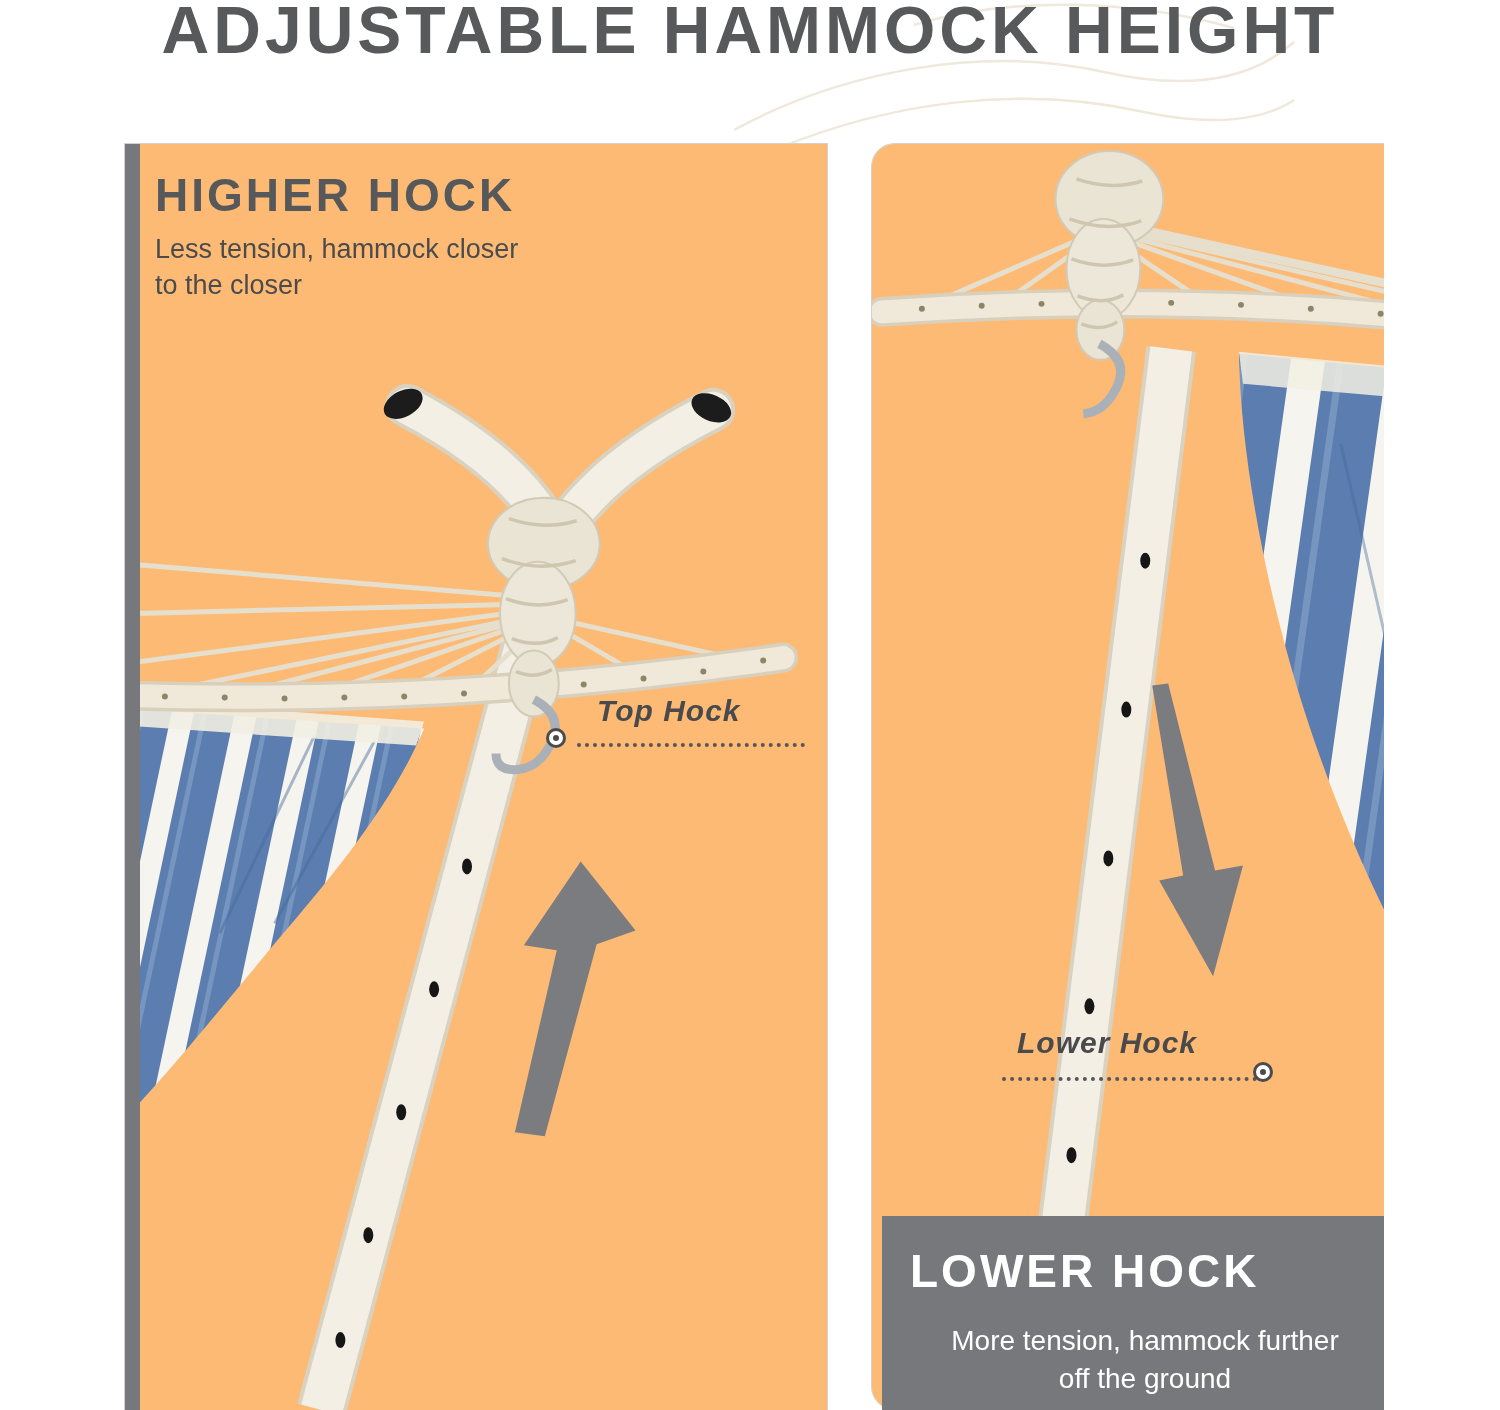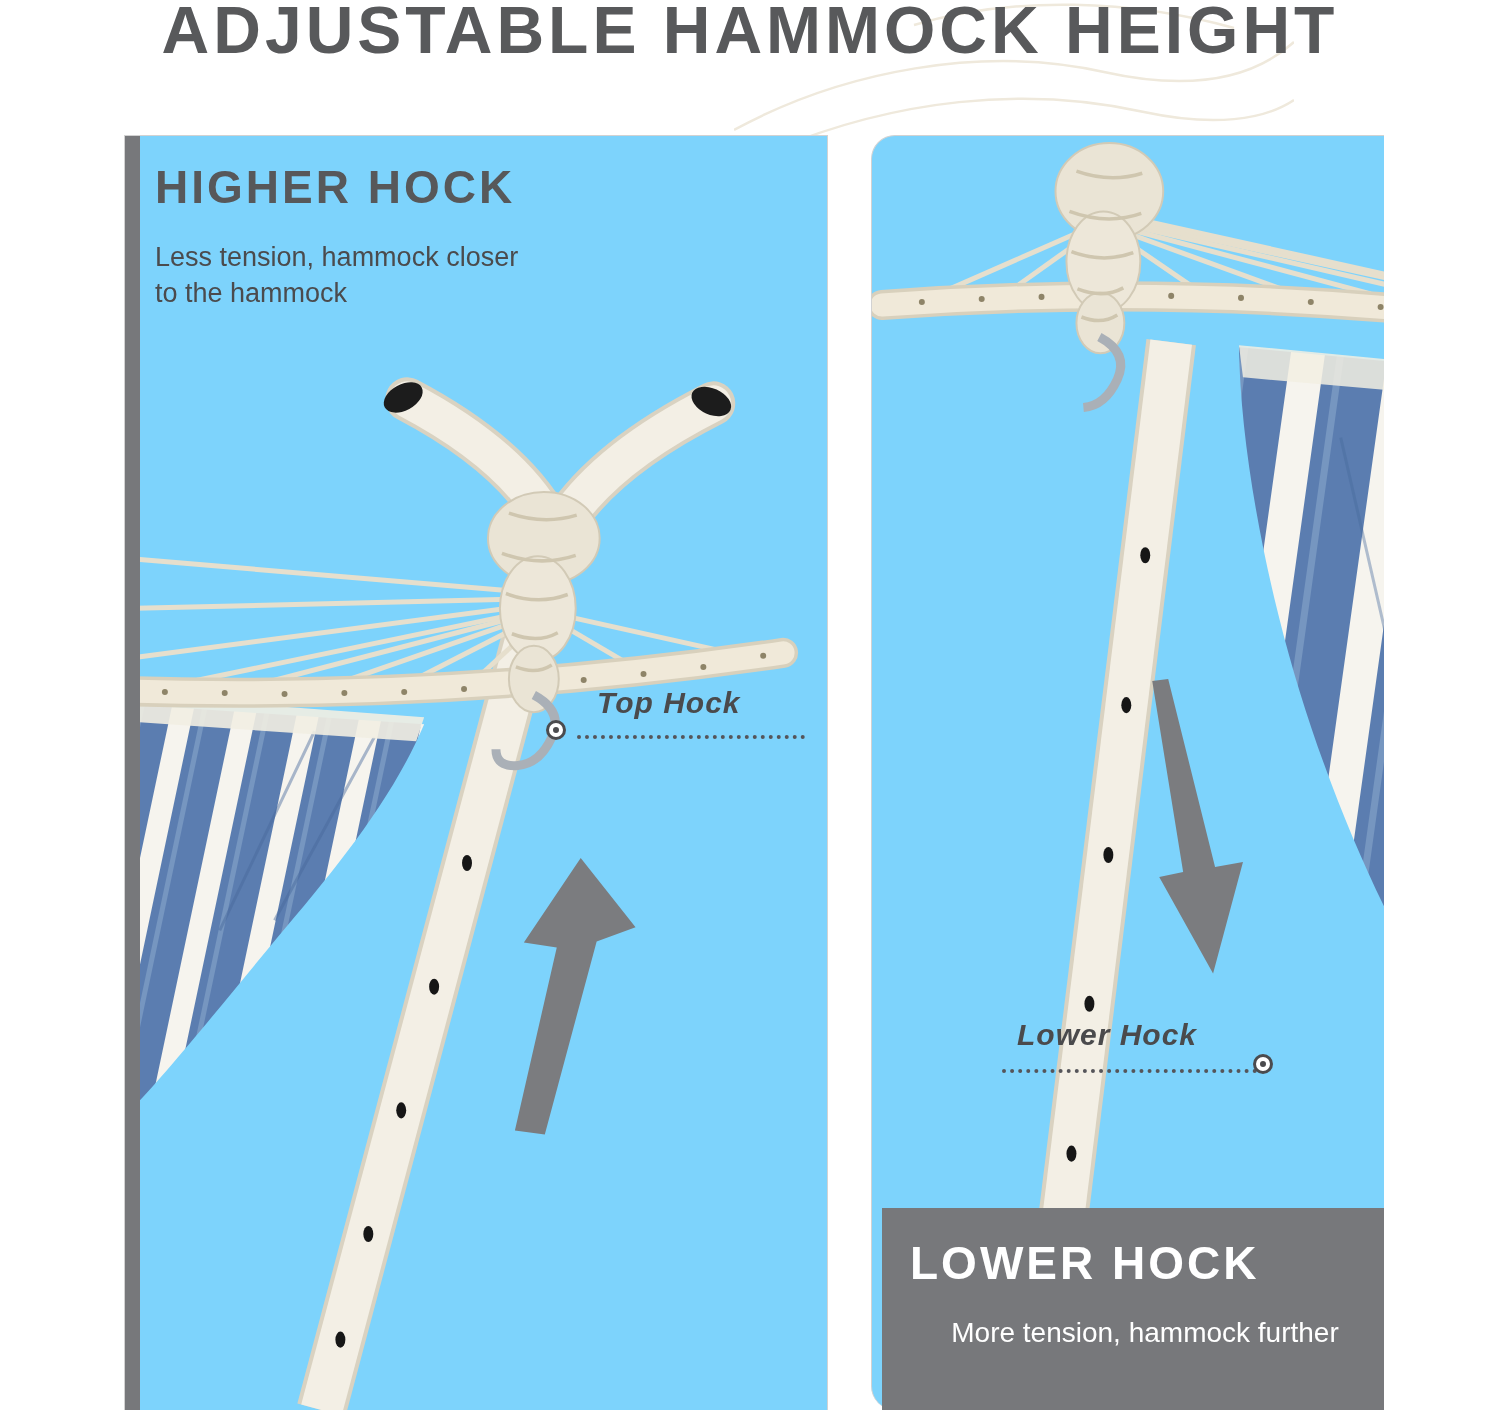--- a/index.html
+++ b/index.html
@@ -28,22 +28,22 @@
     z-index: 3;
   }
   .topo {
     position: absolute;
     top: 0; right: 90px;
     z-index: 1;
     pointer-events: none;
   }
   .panel {
     position: absolute;
-    top: 135px; bottom: 0;
-    background: #7dd3fc;
+    top: 143px; bottom: 0;
+    background: #fdba74;
     border: 1px solid #d2d2d2;
     border-bottom: none;
     z-index: 2;
   }
   .panel-left  { left: 8px;   width: 704px; }
   .panel-right { left: 755px; width: 737px; border-radius: 24px; }
   .accent-bar {
     position: absolute;
     left: 0; top: 0; bottom: 0;
     width: 15px;
@@ -61,21 +61,21 @@
     left: 30px; top: 24px;
     z-index: 5;
   }
   .panel-heading {
     font-size: 46px;
     font-weight: bold;
     letter-spacing: 3px;
     color: #57585a;
   }
   .panel-desc {
-    margin-top: 26px;
+    margin-top: 10px;
     font-size: 27px;
     line-height: 1.32;
     color: #4b4b4d;
   }
   .panel-desc span { display: block; }
   .callout-label {
     position: absolute;
     font-size: 30px;
     font-weight: bold;
     letter-spacing: 1px;
@@ -216,21 +216,21 @@
         <path d="M410 556 q30 16 18 42 q-12 26 -34 28 q-22 2 -22 -16"></path>
       </g>
 
       <polygon fill="#7b7c7f" points="457,718 400,802 433,807 391,989 421,993 473,801 512,787"></polygon>
     </svg>
 
     <div class="panel-header">
       <h2 class="panel-heading">HIGHER HOCK</h2>
       <p class="panel-desc">
         <span>Less tension, hammock closer</span>
-        <span>to the hammock</span>
+        <span>to the closer</span>
       </p>
     </div>
 
     <div class="callout-label" style="left:472px; top:550px;">Top Hock</div>
     <div class="callout-line" style="left:452px; top:599px; width:228px;"></div>
     <div class="callout-marker" style="left:424px; top:587px;"></div>
   </div>
 
   <div class="panel panel-right">
 
@@ -307,17 +307,18 @@
     </svg>
 
     <div class="callout-label" style="left:145px; top:882px;">Lower Hock</div>
     <div class="callout-line" style="left:130px; top:933px; width:255px;"></div>
     <div class="callout-marker" style="left:384px; top:921px;"></div>
 
     <div class="info-box">
       <h2 class="info-heading">LOWER HOCK</h2>
       <p class="info-desc">
         <span>More tension, hammock further</span>
+        <span>off the ground</span>
       </p>
     </div>
   </div>
 
 </div>
 
 </body></html>

